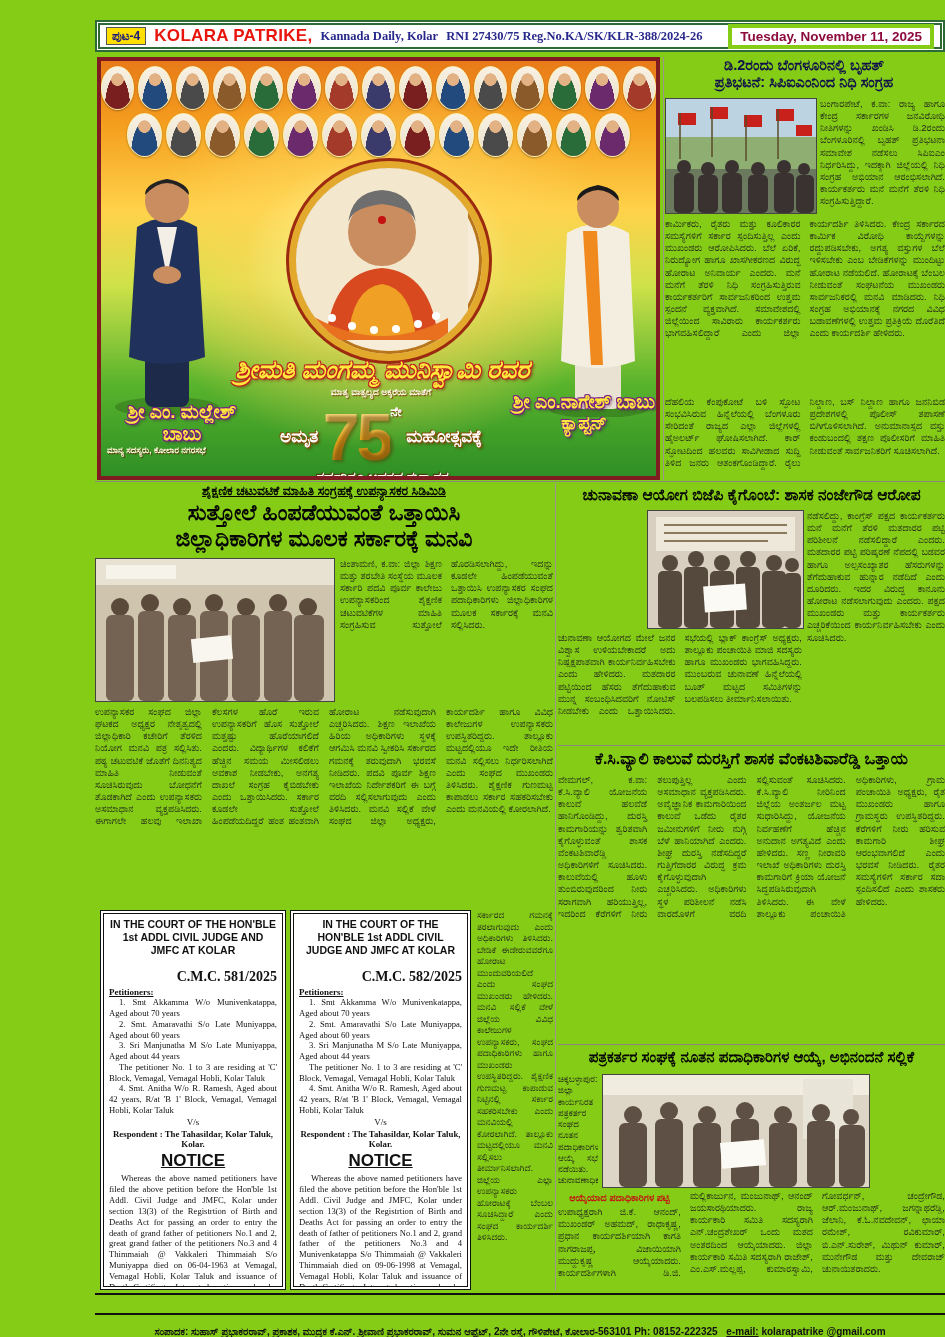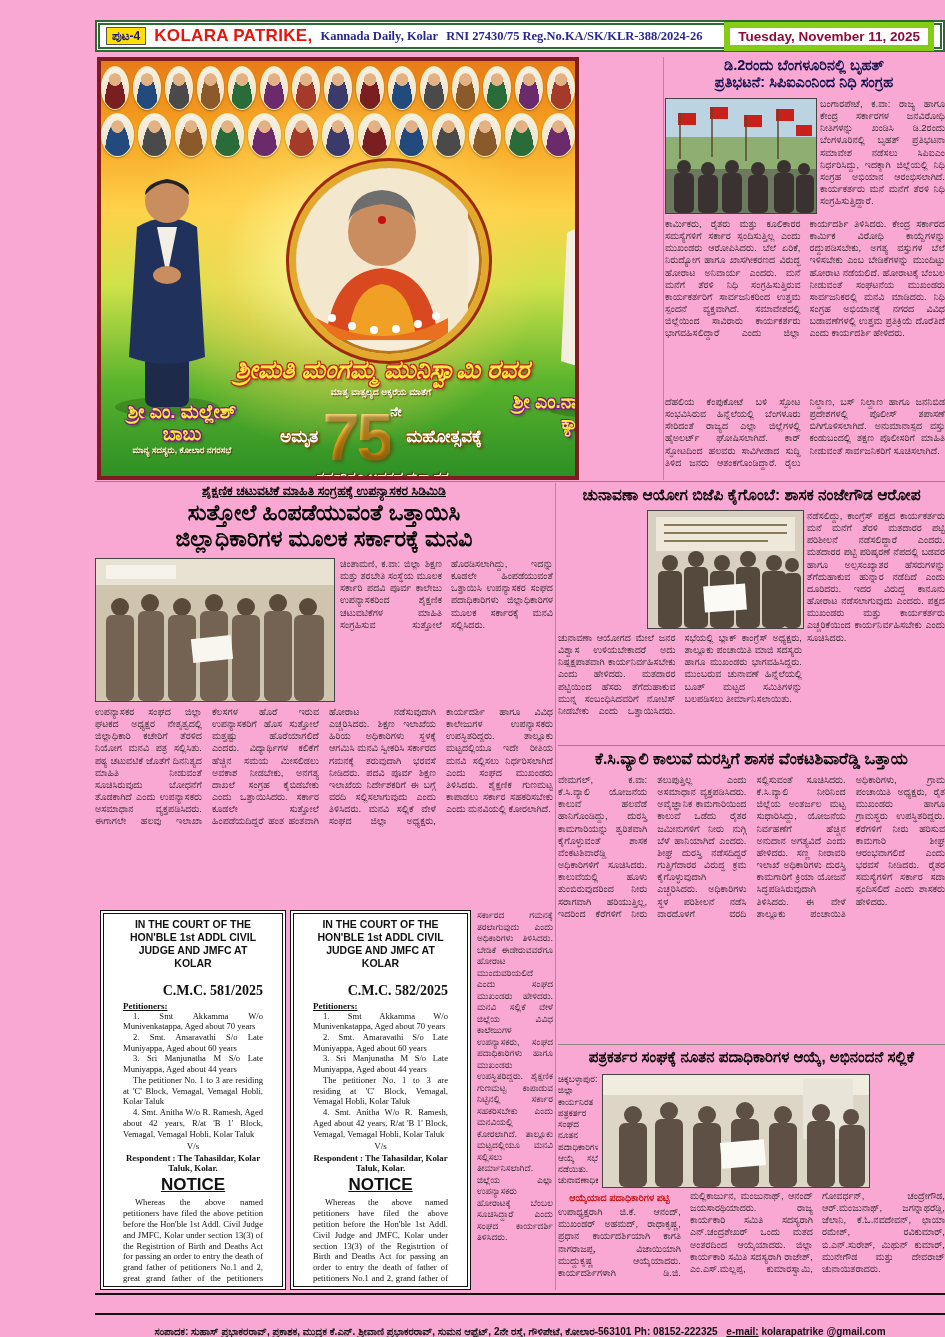--- a/index.html
+++ b/index.html
@@ -1,35 +1,35 @@
 <!DOCTYPE html>
 <html><head>
 <meta charset="utf-8">
 <style>
   html,body{margin:0;padding:0;}
   body{background:#cfccc4;font-family:"Liberation Sans",sans-serif;}
-  .page{position:relative;width:945px;height:1337px;background:#f9a8d4;overflow:hidden;box-shadow:0 0 6px rgba(0,0,0,.4);}
+  .page{position:relative;width:945px;height:1337px;background:#84cc16;overflow:hidden;box-shadow:0 0 6px rgba(0,0,0,.4);}
   .abs{position:absolute;}
   .kn{font-family:"Liberation Sans","DejaVu Sans",sans-serif;}
   .body-txt{font-size:9.5px;line-height:1.28;text-align:justify;color:#1c1c1c;overflow:hidden;}
   .cols-2{column-count:2;column-gap:9px;}
   .cols-3{column-count:3;column-gap:9px;}
   .cols-4{column-count:4;column-gap:10px;}
   .headline{font-weight:bold;color:#050505;text-align:center;line-height:1.2;}
   .vr{width:1px;background:#9a978f;}
   .hrule{height:1px;background:#8a877f;}
   
   .masthead{left:95px;top:20px;width:850px;height:32px;border:5px double #2e6b34;background:#fff;
     display:flex;align-items:center;gap:8px;box-sizing:border-box;padding:0 6px;}
   .page-box{background:#ffdf00;border:1px solid #555;color:#1a1a7e;font-weight:bold;font-size:12px;padding:1px 5px;}
   .mast-title{color:#e8150d;font-weight:800;font-size:17px;letter-spacing:.3px;}
   .mast-sub,.mast-rni{color:#28288c;font-size:12.5px;font-weight:600;font-family:"Liberation Serif",serif;}
-  .date-box{margin-left:auto;border:6px solid #84cc16;padding:1px 8px;color:#8c0a3c;font-weight:bold;font-size:13.5px;background:#fff;}
+  .date-box{margin-left:auto;border:4px solid #84cc16;padding:1px 8px;color:#8c0a3c;font-weight:bold;font-size:13.5px;background:#fff;}
   
-  .ad{left:97px;top:57px;width:482px;height:423px;border:4px solid #7e1c22;box-sizing:border-box;overflow:hidden;
+  .ad{left:97px;top:57px;width:563px;height:423px;border:4px solid #7e1c22;box-sizing:border-box;overflow:hidden;
     background:
       radial-gradient(ellipse at 50% 48%, rgba(255,255,170,.95) 0%, rgba(255,215,90,.55) 34%, rgba(255,170,40,0) 62%),
       linear-gradient(180deg,#e87b18 0%,#f5a01f 16%,#ffd24a 36%,#cfe24a 54%,#58b32c 78%,#2e8f25 100%);}
   .prow{position:absolute;left:0;width:100%;display:flex;justify-content:center;gap:4px;}
   .portrait{width:33px;height:42px;border-radius:50%;
     background:
       radial-gradient(circle at 50% 30%, #e2b184 0 6px, rgba(0,0,0,0) 6.5px),
       radial-gradient(ellipse at 50% 105%, var(--c,#234a7c) 0 58%, rgba(0,0,0,0) 59%),
       linear-gradient(#f8f1e4,#e9e0c9);
     border:1.5px solid rgba(255,240,180,.95);box-shadow:0 1px 2px rgba(0,0,0,.35);}
@@ -38,26 +38,26 @@
   .ad-title{position:absolute;left:60px;top:294px;width:443px;text-align:center;font-weight:800;font-style:italic;
     color:#ffe93c;font-size:25px;text-shadow:-1px -1px 0 #c02020,1px -1px 0 #c02020,-1px 1px 0 #c02020,1px 1px 0 #c02020,2px 2px 3px rgba(110,0,0,.6);}
   .ad-subtitle{position:absolute;left:120px;top:326px;width:320px;text-align:center;color:#fffbe8;font-size:9px;font-weight:bold;text-shadow:1px 1px 1px #7a3a00;}
   .amrutha-line{position:absolute;left:150px;top:338px;width:260px;text-align:center;}
   .amrutha-word{color:#fff;font-weight:800;font-size:17px;text-shadow:-1px -1px 0 #8a4a00,1px 1px 0 #8a4a00,2px 2px 3px rgba(90,40,0,.7);vertical-align:18px;}
   .big75{font-weight:800;font-size:66px;background:linear-gradient(#fff3b0,#e8a51e 55%,#9c6a10);-webkit-background-clip:text;background-clip:text;color:transparent;
     text-shadow:2px 2px 3px rgba(90,50,0,.45);letter-spacing:-3px;}
   .ne-sup{color:#fff;font-weight:bold;font-size:13px;vertical-align:44px;text-shadow:1px 1px 1px #7a3a00;}
   .welcome{position:absolute;left:150px;top:408px;width:260px;text-align:center;color:#fff;font-weight:800;font-style:italic;font-size:14px;text-shadow:1px 1px 2px #5a2a00,-1px -1px 1px #5a2a00;}
   .ad-name{font-weight:800;color:#ffe93c;font-size:19px;text-shadow:-1px -1px 0 #7a1a8a,1px -1px 0 #7a1a8a,-1px 1px 0 #7a1a8a,1px 1px 0 #7a1a8a,2px 2px 3px rgba(70,0,80,.6);text-align:center;}
-  .ad-name-sub{color:#fffbe0;font-size:8.5px;font-weight:bold;text-align:center;text-shadow:1px 1px 1px #5a2a00;}
+  .ad-name-sub{color:#fffbe0;font-size:8.5px;font-weight:bold;text-shadow:1px 1px 1px #5a2a00;}
   .captain{font-weight:800;color:#ffe93c;font-size:18px;text-shadow:-1px -1px 0 #7a1a8a,1px 1px 0 #7a1a8a,2px 2px 3px rgba(70,0,80,.6);text-align:center;}
   
   .photo{border:1px solid #444;background:#ccc;overflow:hidden;}
   
-  .notice-box{border:4px double #111;background:#fff;box-sizing:border-box;padding:4px 19px;font-family:"Liberation Serif",serif;color:#111;overflow:hidden;}
+  .notice-box{border:4px double #111;background:#fff;box-sizing:border-box;padding:4px 5px;font-family:"Liberation Serif",serif;color:#111;overflow:hidden;}
   .notice-court{font-weight:bold;text-align:center;font-size:10.5px;line-height:1.25;font-family:"Liberation Sans",sans-serif;}
   .notice-cmc{text-align:right;font-weight:bold;font-size:14px;margin-top:12px;}
   .notice-pet-label{font-weight:bold;text-decoration:underline;font-size:9px;margin-top:2px;}
   .notice-li{font-size:8.6px;line-height:1.25;text-align:justify;text-indent:10px;}
   .notice-vs{text-align:center;font-size:9px;margin:2px 0;}
   .notice-resp{font-weight:bold;font-size:8.8px;text-align:center;}
   .notice-title{text-align:center;font-weight:800;font-size:17px;text-decoration:underline;font-family:"Liberation Sans",sans-serif;margin:2px 0;}
   .notice-body{font-size:8.6px;line-height:1.26;text-align:justify;text-indent:12px;}
   .red-sub{color:#c41212;font-weight:bold;text-align:center;font-size:9.5px;margin:2px 0;}
 </style>

